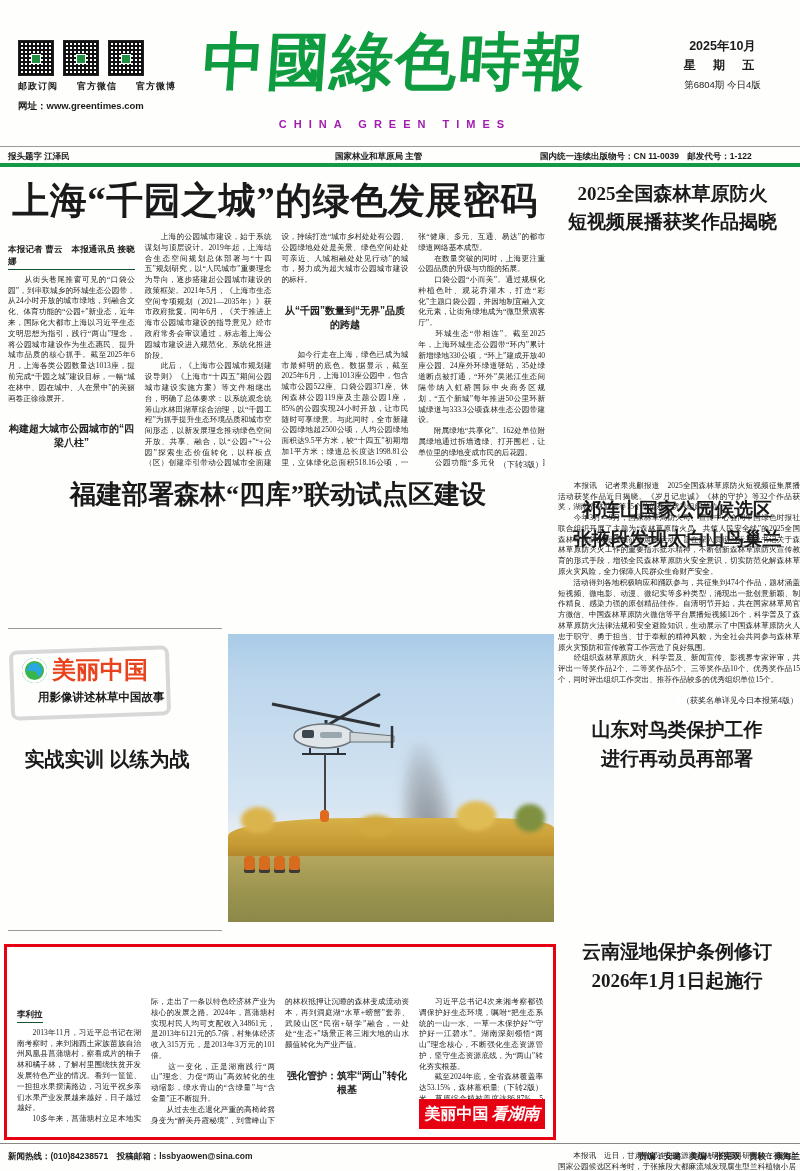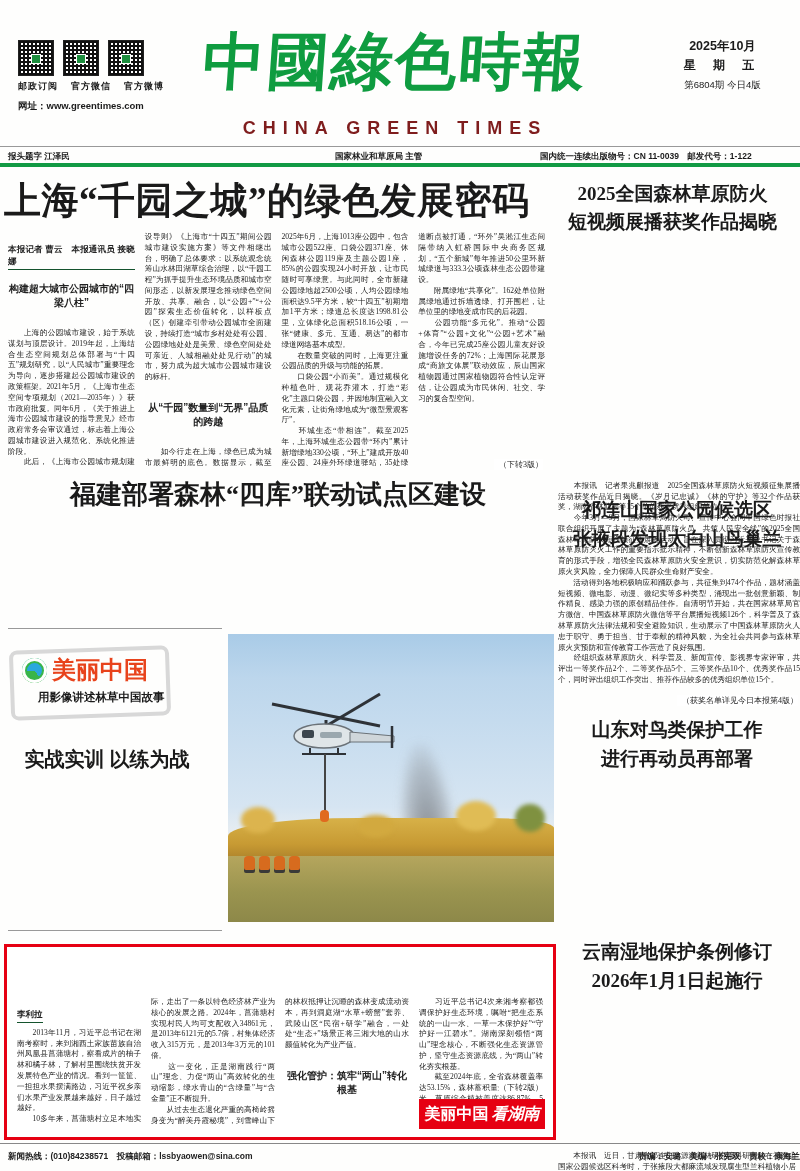--- a/index.html
+++ b/index.html
@@ -6,39 +6,39 @@
   body{width:800px;height:1171px;position:relative;overflow:hidden;background:#fefefd;
        font-family:"Liberation Serif","DejaVu Serif",serif;color:#1a1a1a;}
   .abs{position:absolute;}
   
   .qr-row{display:flex;gap:9px;}
   .qr{width:34px;height:34px;border:1px solid #222;
       background:
         repeating-linear-gradient(0deg,#111 0 2px,transparent 2px 4px),
         repeating-linear-gradient(90deg,#111 0 2px,#fff 2px 4px);}
   .qr i{display:block;width:8px;height:8px;margin:13px auto;background:#1d8f3f;border:1px solid #fff;}
-  .qr-labels{display:flex;gap:13px;margin-top:4px;font-family:"Liberation Sans",sans-serif;
+  .qr-labels{display:flex;gap:19px;margin-top:4px;font-family:"Liberation Sans",sans-serif;
              font-weight:bold;font-size:9px;letter-spacing:1px;}
   .site{margin-top:7px;font-family:"Liberation Sans",sans-serif;font-size:9.5px;font-weight:bold;}
   .masthead{left:200px;top:6px;width:390px;height:112px;line-height:112px;text-align:center;
             font-size:62px;font-weight:900;color:#0f9c40;letter-spacing:2px;transform:skewX(-4deg);}
-  .masthead-en{left:200px;top:118px;width:390px;text-align:center;color:#7f1d1d;
-               font-family:"Liberation Sans",sans-serif;font-weight:bold;font-size:18px;letter-spacing:7px;}
+  .masthead-en{left:200px;top:118px;width:390px;text-align:center;color:#a21caf;
+               font-family:"Liberation Sans",sans-serif;font-weight:bold;font-size:11px;letter-spacing:7px;}
   .datebox{left:655px;top:38px;width:135px;text-align:center;font-family:"Liberation Sans",sans-serif;}
   .datebox .ym{font-size:12.5px;font-weight:bold;}
   .datebox .day{font-size:32px;font-weight:900;line-height:34px;}
   .datebox .day span{font-size:11px;font-weight:bold;}
   .datebox .wk{font-size:12px;font-weight:bold;letter-spacing:7px;margin-top:2px;}
   .datebox .issue{font-size:9.5px;margin-top:5px;}
   .info-row{left:0;top:146px;width:800px;border-top:1px solid #999;padding-top:4px;
             font-family:"Liberation Sans",sans-serif;font-size:8.5px;font-weight:bold;}
   .info-row .in{position:absolute;top:4px;}
   .green-bar{left:0;top:163px;width:800px;height:4px;background:#129a44;}
   
-  .h-main{left:4px;top:174px;width:542px;height:54px;line-height:54px;text-align:left;
+  .h-main{left:4px;top:174px;width:542px;height:54px;line-height:54px;text-align:center;
           font-size:37px;font-weight:900;letter-spacing:0.5px;white-space:nowrap;}
   .h-side{left:550px;top:180px;width:245px;text-align:center;font-size:19px;font-weight:900;
           line-height:1.45;white-space:pre-line;}
   .h-mid{font-size:26px;font-weight:900;text-align:center;}
   .h-col{font-size:19px;font-weight:900;text-align:center;line-height:1.5;white-space:pre-line;}
   
   .body-txt{font-size:7.6px;line-height:1.42;text-align:justify;white-space:pre-line;color:#222;}
   .cols4{column-count:4;column-gap:10px;column-fill:auto;overflow:hidden;position:relative;}
   .single{overflow:hidden;position:relative;}
   .byline{font-family:"Liberation Sans",sans-serif;font-weight:bold;font-size:8.5px;
@@ -121,20 +121,21 @@
   <span class="in" style="left:540px;">国内统一连续出版物号：CN 11-0039　邮发代号：1-122</span>
 </div>
 <div class="abs green-bar"></div>
 
 <div class="abs h-main">上海“千园之城”的绿色发展密码</div>
 <div class="abs h-side">2025全国森林草原防火
 短视频展播获奖作品揭晓</div>
 
 <div class="abs cols4 body-txt" style="left:8px;top:232px;width:537px;height:238px;">
   <span class="byline">本报记者 曹云　本报通讯员 接晓娜</span>
+  <div>　　从街头巷尾推窗可见的“口袋公园”，到串联城乡的环城生态公园带，从24小时开放的城市绿地，到融合文化、体育功能的“公园+”新业态，近年来，国际化大都市上海以习近平生态文明思想为指引，践行“两山”理念，将公园城市建设作为生态惠民、提升城市品质的核心抓手。截至2025年6月，上海各类公园数量达1013座，提前完成“千园之城”建设目标，一幅“城在林中、园在城中、人在景中”的美丽画卷正徐徐展开。</div>
   <div class="subhead">构建超大城市公园城市的“四梁八柱”</div>
   <div>　　上海的公园城市建设，始于系统谋划与顶层设计。2019年起，上海结合生态空间规划总体部署与“十四五”规划研究，以“人民城市”重要理念为导向，逐步搭建起公园城市建设的政策框架。2021年5月，《上海市生态空间专项规划（2021—2035年）》获市政府批复。同年6月，《关于推进上海市公园城市建设的指导意见》经市政府常务会审议通过，标志着上海公园城市建设进入规范化、系统化推进阶段。
 　　此后，《上海市公园城市规划建设导则》《上海市“十四五”期间公园城市建设实施方案》等文件相继出台，明确了总体要求：以系统观念统筹山水林田湖草综合治理，以“千园工程”为抓手提升生态环境品质和城市空间形态，以新发展理念推动绿色空间开放、共享、融合，以“公园+”“+公园”探索生态价值转化，以样板点（区）创建牵引带动公园城市全面建设，持续打造“城市乡村处处有公园、公园绿地处处是美景、绿色空间处处可亲近、人城相融处处见行动”的城市，努力成为超大城市公园城市建设的标杆。</div>
   <div class="subhead">从“千园”数量到“无界”品质的跨越</div>
   <div>　　如今行走在上海，绿色已成为城市最鲜明的底色。数据显示，截至2025年6月，上海1013座公园中，包含城市公园522座、口袋公园371座、休闲森林公园119座及主题公园1座，85%的公园实现24小时开放，让市民随时可享绿意。与此同时，全市新建公园绿地超2500公顷，人均公园绿地面积达9.5平方米，较“十四五”初期增加1平方米；绿道总长度达1998.81公里，立体绿化总面积518.16公顷，一张“健康、多元、互通、易达”的都市绿道网络基本成型。
 　　在数量突破的同时，上海更注重公园品质的升级与功能的拓展。
 　　口袋公园“小而美”。通过规模化种植色叶、观花乔灌木，打造“彩化”主题口袋公园，并因地制宜融入文化元素，让街角绿地成为“微型景观客厅”。
 　　环城生态“带相连”。截至2025年，上海环城生态公园带“环内”累计新增绿地330公顷，“环上”建成开放40座公园、24座外环绿道驿站，35处绿道断点被打通，“环外”吴淞江生态间隔带纳入虹桥国际中央商务区规划，“五个新城”每年推进50公里环新城绿道与333.3公顷森林生态公园带建设。
 　　附属绿地“共享化”。162处单位附属绿地通过拆墙透绿、打开围栏，让单位里的绿地变成市民的后花园。
 　　公园功能“多元化”。推动“公园+体育”“公园+文化”“公园+艺术”融合，今年已完成25座公园儿童友好设施增设任务的72%；上海国际花展形成“商旅文体展”联动效应，辰山国家植物园通过国家植物园符合性认定评估，让公园成为市民休闲、社交、学习的复合型空间。</div>

